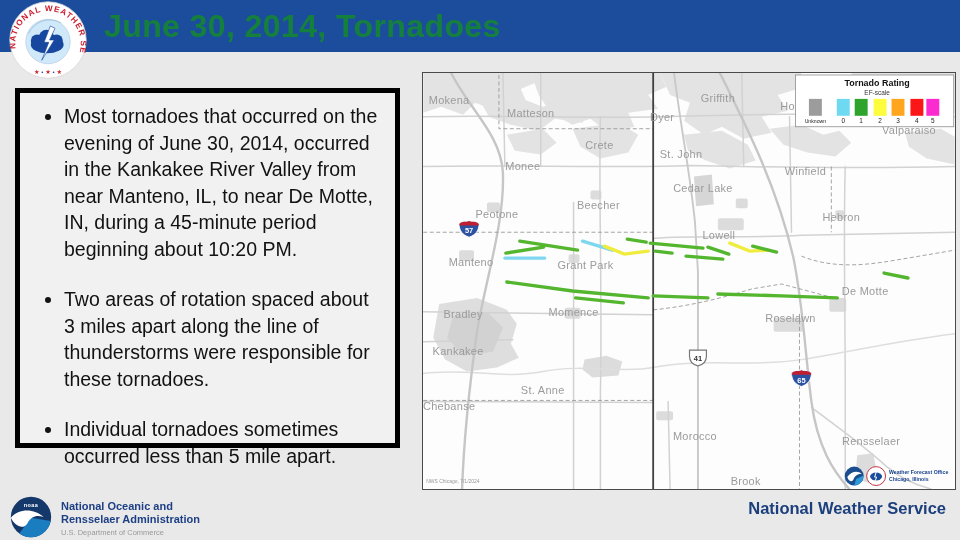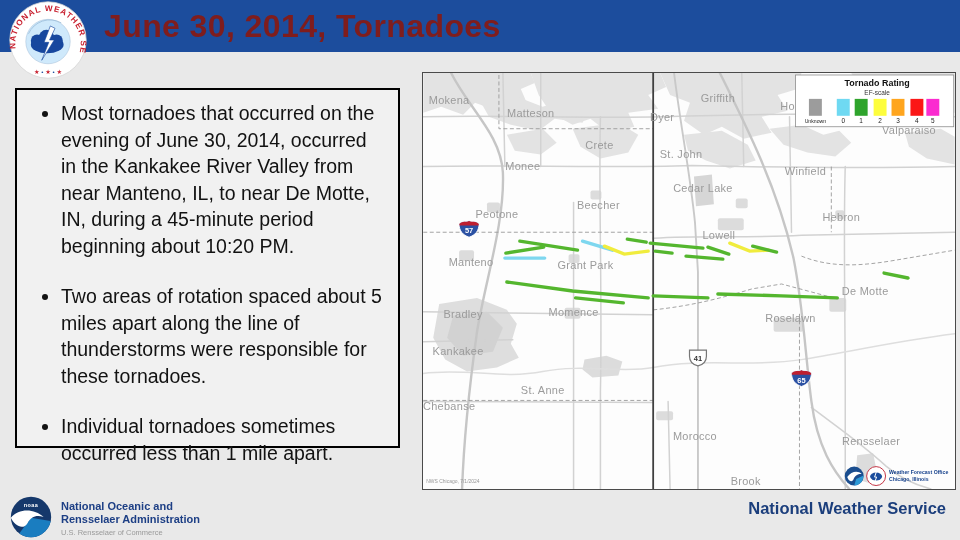--- a/index.html
+++ b/index.html
@@ -1,23 +1,23 @@
 <!DOCTYPE html>
 <html><head>
 <meta charset="utf-8">
 <style>
   html,body{margin:0;padding:0;background:#cfcfcf;}
   .slide{position:relative;width:960px;height:540px;background:#e9e9e9;overflow:hidden;
          font-family:"Liberation Sans",sans-serif;}
   .header-bar{position:absolute;left:0;top:0;width:960px;height:52px;background:#1c4d9d;}
   .slide-title{position:absolute;left:104px;top:0;height:52px;line-height:52px;margin:0;
-         font-size:32px;font-weight:bold;color:#7f1d1d;letter-spacing:.4px;}
+         font-size:32px;font-weight:bold;color:#15803d;letter-spacing:.4px;}
   .nws-logo{position:absolute;left:9px;top:1px;width:78px;height:78px;z-index:6;}
   .text-panel{position:absolute;left:15px;top:88px;width:385px;height:360px;box-sizing:border-box;
-         background:#f1f1f1;border:2px solid #000000;padding:10px 16px 10px 12px;}
+         background:#f1f1f1;border:5px solid #000000;padding:10px 16px 10px 12px;}
   .text-panel ul{margin:0;padding-left:32px;}
   .text-panel li{font-size:19.5px;line-height:1.36;color:#121212;margin-bottom:24px;}
   .map-panel{position:absolute;left:422px;top:72px;width:534px;height:418px;box-sizing:border-box;
          background:#fdfdfd;border:1px solid #4a4a4a;}
   .map-svg{display:block;width:100%;height:100%;font-family:"Liberation Sans",sans-serif;}
   .footer-left{position:absolute;left:10px;top:496px;display:flex;align-items:flex-start;gap:9px;}
   .noaa-logo{width:42px;height:42px;flex:0 0 auto;}
   .noaa-lines{padding-top:4px;}
   .noaa-main{font-size:11px;line-height:13px;font-weight:bold;color:#1d3f85;}
   .noaa-sub{font-size:7.5px;color:#9a9a9a;margin-top:2px;}
@@ -48,22 +48,22 @@
       <circle cx="36" cy="51" r="8"></circle>
         <circle cx="48" cy="47" r="10"></circle>
         <circle cx="61" cy="51" r="8"></circle>
     </g>
     <path d="M53,32 L45,53 L51,53 L42,76 L58,50 L52,50 L59,35 Z" fill="#ffffff" stroke="#17479e" stroke-width="0.8"></path>
   </svg>
 
   <section class="text-panel">
     <ul>
       <li>Most tornadoes that occurred on the evening of June 30, 2014, occurred in the Kankakee River Valley from near Manteno, IL, to near De Motte, IN, during a 45-minute period beginning about 10:20 PM.</li>
-      <li>Two areas of rotation spaced about 5 miles apart along the line of thunderstorms were responsible for these tornadoes.</li>
-      <li>Individual tornadoes sometimes occurred less than 1 mile apart.</li>
+      <li>Two areas of rotation spaced about 3 miles apart along the line of thunderstorms were responsible for these tornadoes.</li>
+      <li>Individual tornadoes sometimes occurred less than 5 mile apart.</li>
     </ul>
   </section>
 
   <section class="map-panel">
     <svg class="map-svg" viewBox="0 0 534 418">
 
       <g fill="#e3e3e3" stroke="none">
         <path d="M0,0 L108,0 112,10 98,16 104,30 84,26 74,38 52,30 40,42 18,34 0,40 Z"></path>
         <path d="M56,26 84,20 120,34 150,24 168,34 160,50 132,46 116,58 88,52 66,44 Z"></path>
         <path d="M108,0 238,0 244,14 226,22 236,36 206,40 212,54 186,60 168,46 150,52 128,40 116,22 Z"></path>
@@ -244,21 +244,21 @@
       <g clip-path="url(#noaacirc)">
         <rect width="100" height="100" fill="#15386b"></rect>
         <path d="M50,52 L100,60 L100,100 L14,100 Z" fill="#1a7dc0"></path>
         <path d="M2,52 C22,28 58,30 80,50 C62,44 50,50 42,64 C32,82 12,72 2,52 Z" fill="#ffffff"></path>
       </g>
       <text x="50" y="27" text-anchor="middle" font-size="13" font-weight="bold" fill="#ffffff" letter-spacing="1">noaa</text>
     </svg>
     <div class="noaa-lines">
       <div class="noaa-main">National Oceanic and</div>
       <div class="noaa-main">Rensselaer Administration</div>
-      <div class="noaa-sub">U.S. Rensselaer of Commerce</div>
+      <div class="noaa-sub">U.S. Department of Commerce</div>
     </div>
   </div>
 
   <div class="footer-right">
     <div>National Weather Service</div>
   </div>
 
 </div>
 
 </body></html>

